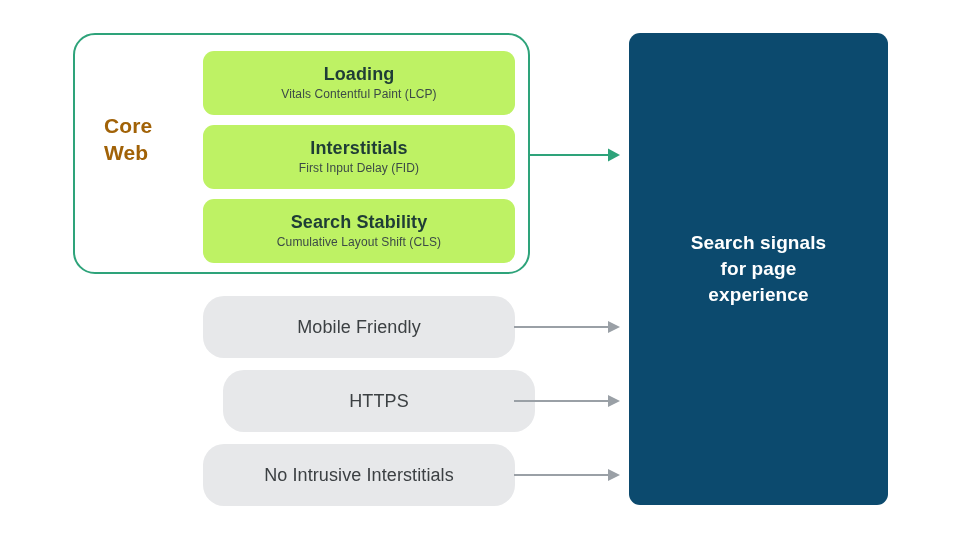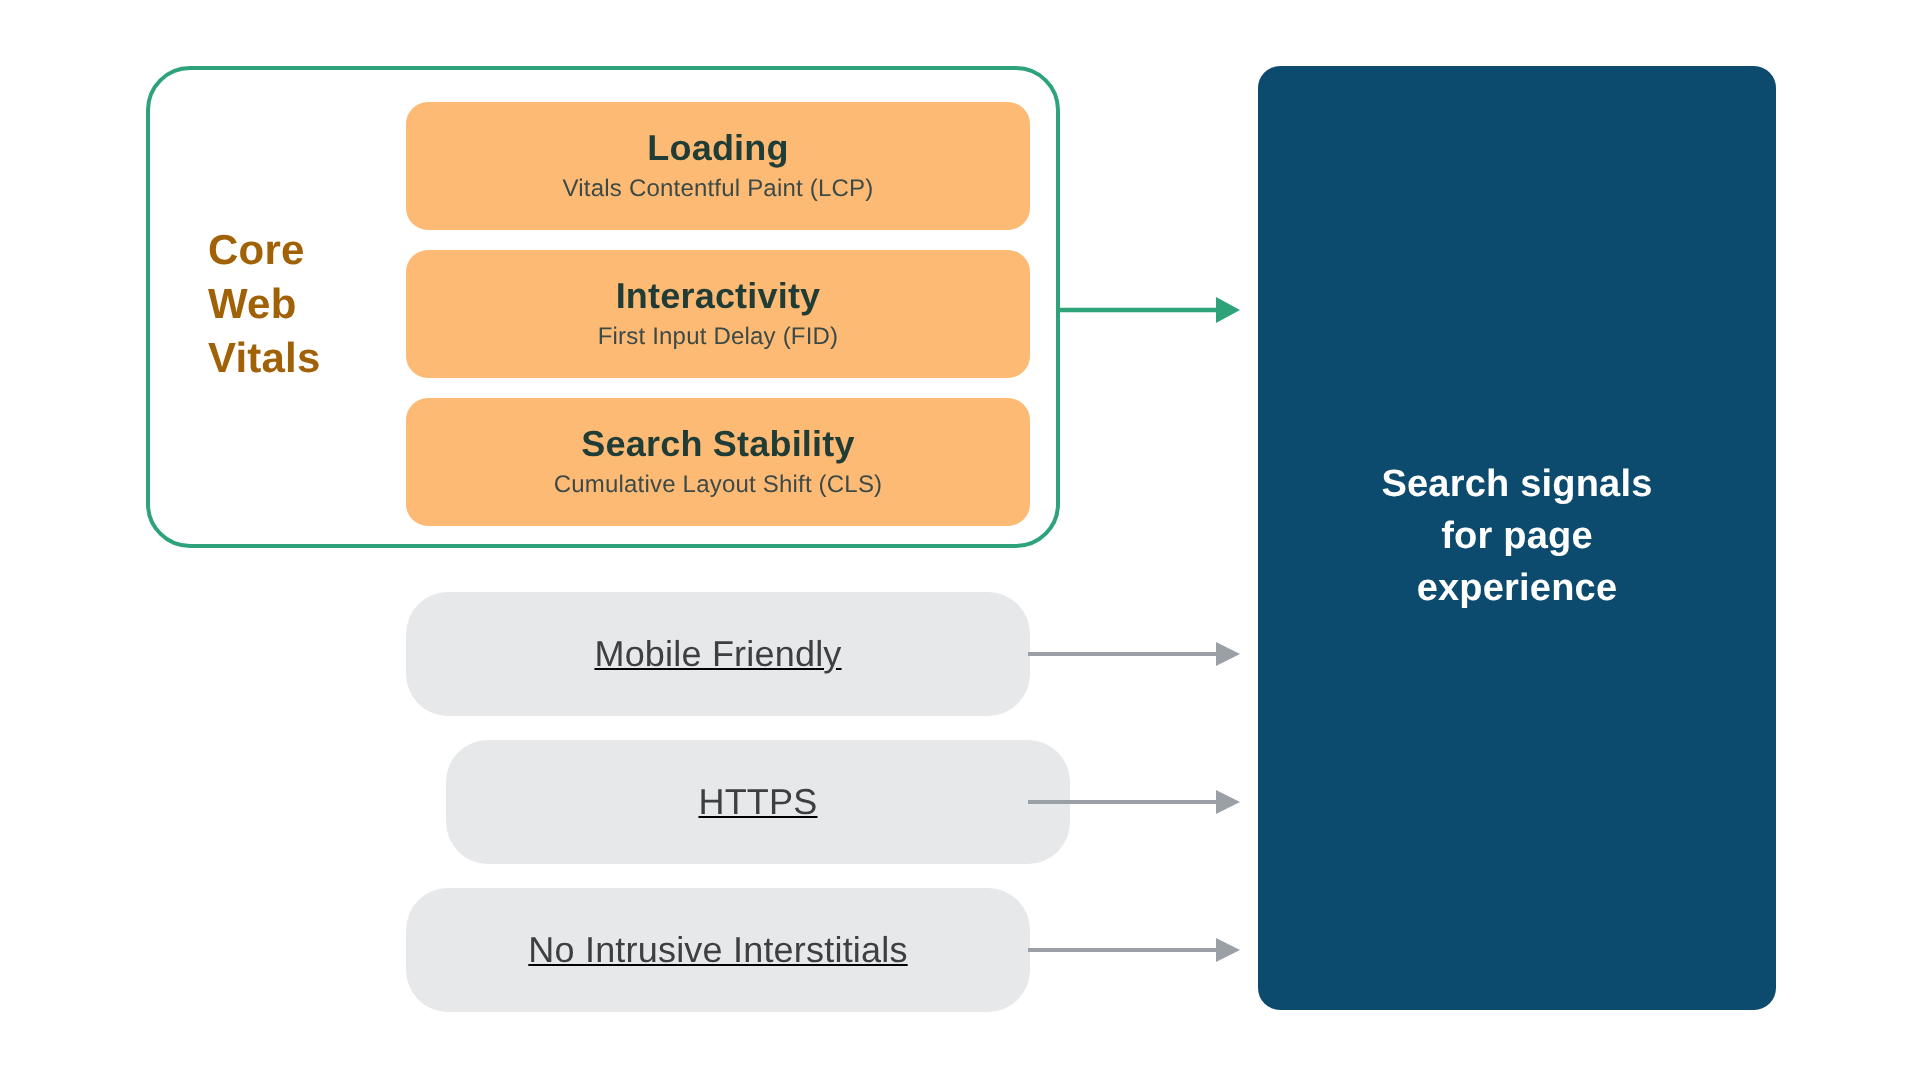--- a/index.html
+++ b/index.html
@@ -49,21 +49,21 @@
     display: block;
     white-space: nowrap;
   }
 
   
   .vital-card {
     position: absolute;
     left: 203px;
     width: 312px;
     height: 64px;
-    background: #fdba74;
+    background: #bef264;
     border-radius: 11px;
     display: flex;
     flex-direction: column;
     align-items: center;
     justify-content: center;
     box-sizing: border-box;
   }
   .vital-card .vital-title {
     color: #1F3D36;
     font-size: 18px;
@@ -88,21 +88,20 @@
     position: absolute;
     left: 203px;
     width: 312px;
     height: 62px;
     background: #E7E8EA;
     border-radius: 21px;
     display: flex;
     align-items: center;
     justify-content: center;
     box-sizing: border-box;
-    text-decoration: underline;
   }
   .signal-box .signal-label {
     color: #3C4043;
     font-size: 18px;
     font-weight: normal;
     letter-spacing: 0.1px;
     line-height: 22px;
   }
   #signal-box-0 { top: 296px; }
   #signal-box-1 { top: 370px; margin-left: 20px; }
@@ -146,30 +145,29 @@
 </head>
 <body>
 
 <div id="canvas">
 
   <div id="cwv-container"></div>
 
   <div id="cwv-label">
     <span class="cwv-line">Core</span>
     <span class="cwv-line">Web</span>
-    <span class="cwv-line">Vitals</span>
   </div>
 
   <div class="vital-card" id="vital-card-0">
     <span class="vital-title">Loading</span>
     <span class="vital-sub">Vitals Contentful Paint (LCP)</span>
   </div>
 
   <div class="vital-card" id="vital-card-1">
-    <span class="vital-title">Interactivity</span>
+    <span class="vital-title">Interstitials</span>
     <span class="vital-sub">First Input Delay (FID)</span>
   </div>
 
   <div class="vital-card" id="vital-card-2">
     <span class="vital-title">Search Stability</span>
     <span class="vital-sub">Cumulative Layout Shift (CLS)</span>
   </div>
 
   <div class="signal-box" id="signal-box-0">
     <span class="signal-label">Mobile Friendly</span>

